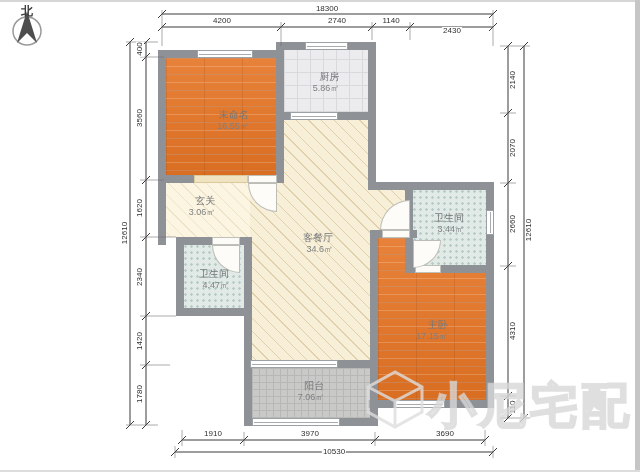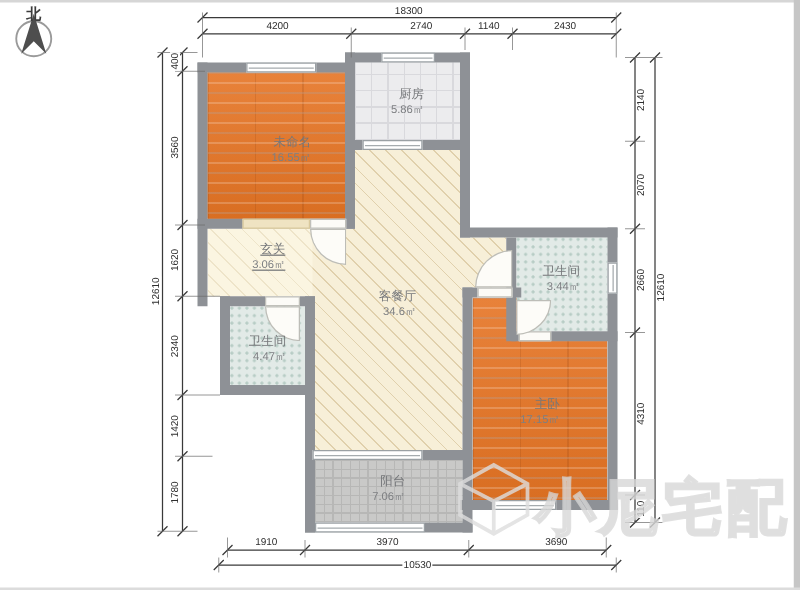--- a/index.html
+++ b/index.html
@@ -115,21 +115,21 @@
   <div class="arc" style="left:380px;top:200px;width:30px;height:30px;border-radius:100% 0 0 0;"></div>
 
   <div class="rlabel" style="left:233px;top:120px;">
     <div>未命名</div>
       <div class="area">16.55㎡</div>
   </div>
   <div class="rlabel" style="left:326px;top:82px;">
     <div>厨房</div>
       <div class="area">5.86㎡</div>
   </div>
-  <div class="rlabel" style="left:215px;top:206px;text-decoration:underline;">
+  <div class="rlabel" style="left:202px;top:206px;">
     <div>玄关</div>
       <div class="area">3.06㎡</div>
   </div>
   <div class="rlabel" style="left:318px;top:243px;">
     <div>客餐厅</div>
       <div class="area">34.6㎡</div>
   </div>
   <div class="rlabel" style="left:449px;top:223px;">
     <div>卫生间</div>
       <div class="area">3.44㎡</div>
@@ -210,21 +210,21 @@
     <g stroke="#dedede" stroke-width="3" fill="none" opacity="0.8">
       <path d="M395 372 L368 387 L368 412 L395 427 L422 412 L422 387 Z"></path>
       <path d="M368 387 L395 401 L422 387 M395 401 L395 427"></path>
     </g>
   </svg>
 
   <span class="dim" style="left:327px;top:9px;">18300</span>
   <span class="dim" style="left:222px;top:21px;">4200</span>
   <span class="dim" style="left:320px;top:21px;margin-left:17px;">2740</span>
   <span class="dim" style="left:391px;top:21px;">1140</span>
-  <span class="dim" style="left:452px;top:21px;">2430</span>
+  <span class="dim" style="left:452px;top:31px;">2430</span>
 
   <span class="dim v" style="left:125px;top:233px;">12610</span>
   <span class="dim v" style="left:140px;top:49px;">400</span>
   <span class="dim v" style="left:140px;top:118px;">3560</span>
   <span class="dim v" style="left:140px;top:208px;">1620</span>
   <span class="dim v" style="left:140px;top:277px;">2340</span>
   <span class="dim v" style="left:140px;top:341px;">1420</span>
   <span class="dim v" style="left:140px;top:394px;">1780</span>
 
   <span class="dim v" style="left:529px;top:230px;">12610</span>

